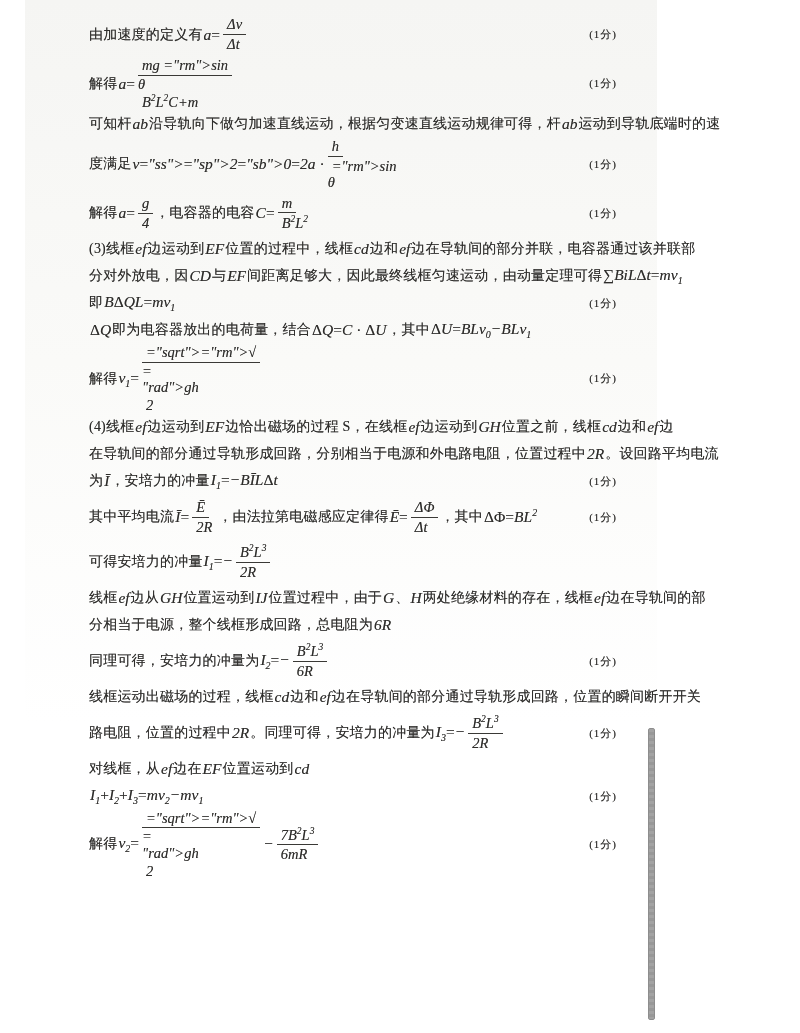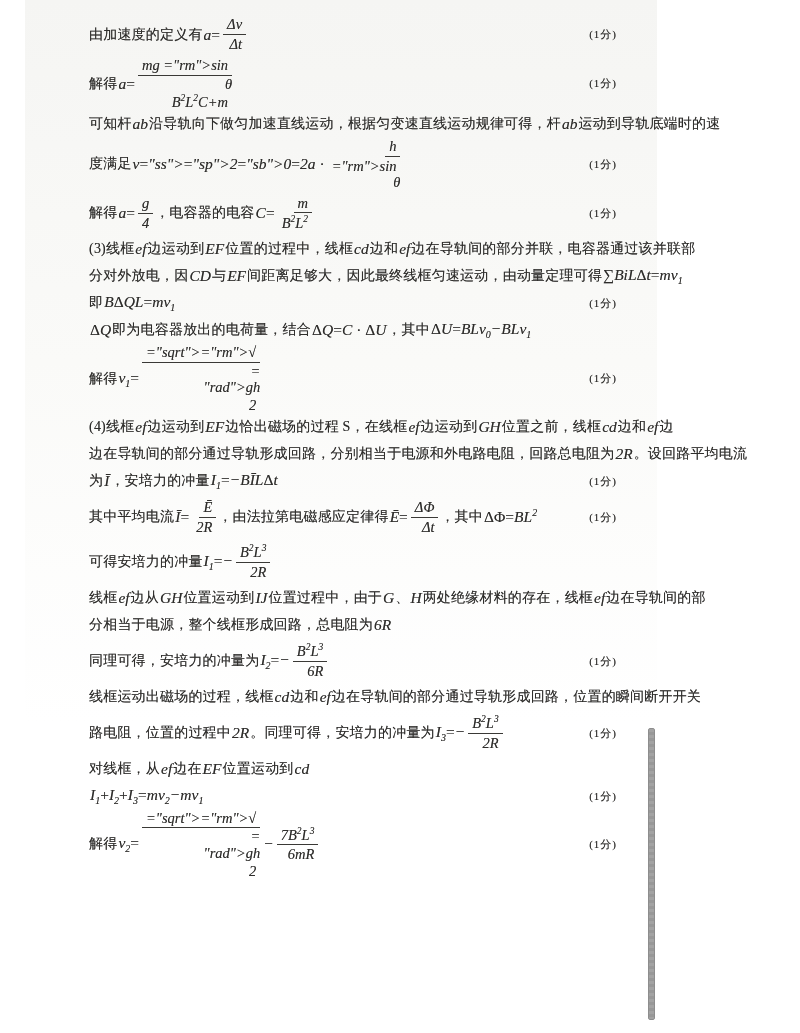--- a/index.html
+++ b/index.html
@@ -37,21 +37,21 @@
     font-family: "Liberation Serif", "DejaVu Serif", serif;
     font-style: italic;
     font-size: 15.5px;
     padding: 0 1px;
   }
   .math .rm { font-style: normal; }
   .math sup, .math sub { font-size: 10px; font-style: italic; }
   .frac {
     display: inline-flex;
     flex-direction: column;
-    align-items: flex-end;
+    align-items: flex-start;
     vertical-align: middle;
     font-family: "Liberation Serif", "DejaVu Serif", serif;
     font-style: italic;
     font-size: 14.5px;
     margin: 0 2px;
     line-height: 1.15;
   }
   .frac .num { border-bottom: 1px solid #3a3936; padding: 0 4px 1px; }
   .frac .den { padding: 1px 4px 0; }
   .frac sup, .frac sub { font-size: 9.5px; }
@@ -187,21 +187,21 @@
           <span class="math">GH</span>
           <span class="cn"> 位置之前，线框 </span>
           <span class="math">cd</span>
           <span class="cn"> 边和</span>
           <span class="math">ef</span>
           <span class="cn"> 边</span>
         </span>
       </div>
       <div class="line">
         <span class="line-content">
-          <span class="cn">边在导轨间的部分通过导轨形成回路，分别相当于电源和外电路电阻，回路总电阻为 </span>
+          <span class="cn">在导轨间的部分通过导轨形成回路，分别相当于电源和外电路电阻，位置过程中 </span>
           <span class="math">2R</span>
           <span class="cn">。设回路平均电流</span>
         </span>
       </div>
       <div class="line">
         <span class="line-content">
           <span class="cn">为 </span>
           <span class="math">Ī</span>
           <span class="cn">，安培力的冲量 </span>
           <span class="math">I<sub>1</sub><span class="rm">=</span>−BĪL<span class="rm">Δ</span>t</span>

